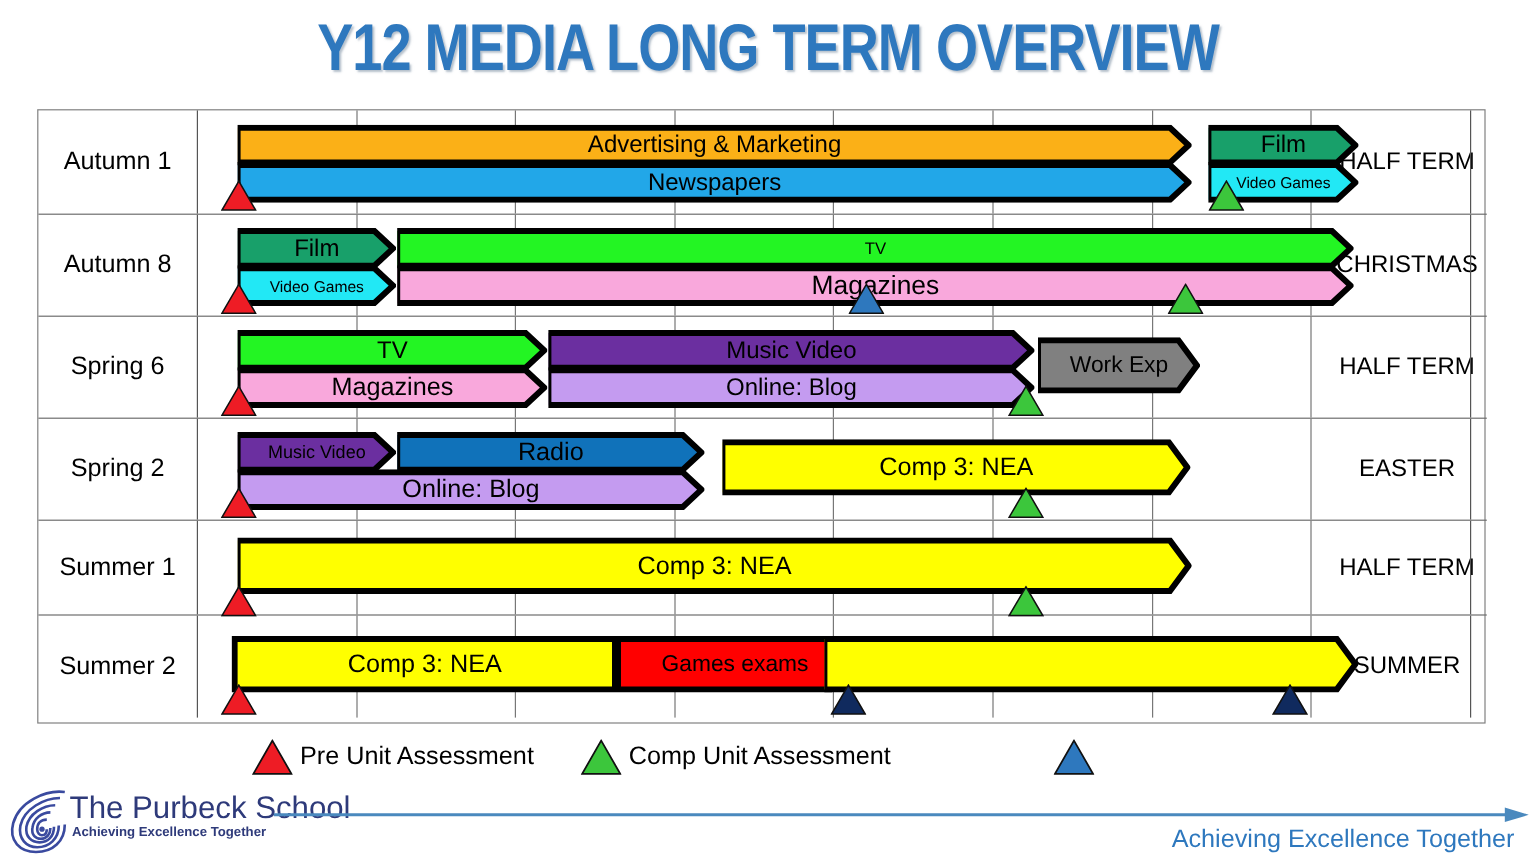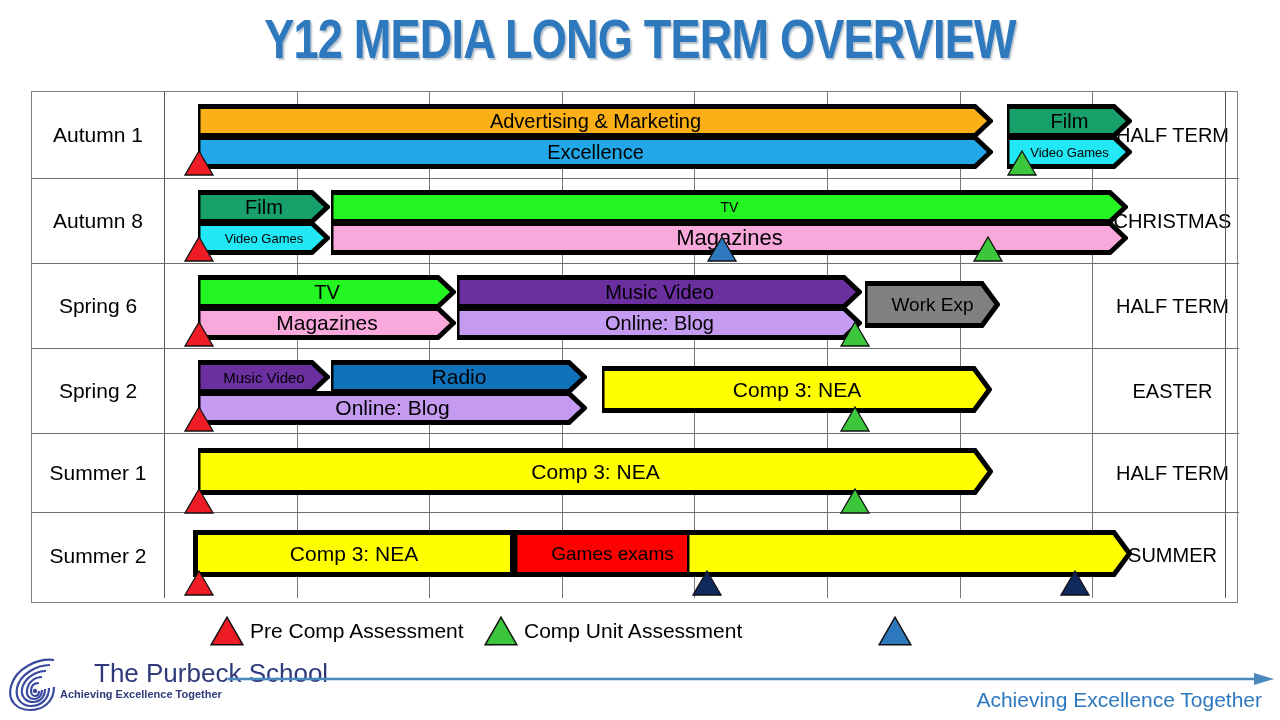--- a/index.html
+++ b/index.html
@@ -76,21 +76,21 @@
   .legitem { position:absolute; display:flex; align-items:center; }
   .legtri { width:34px; height:30px; }
   .legtri svg { width:100%; height:100%; display:block; }
   .legtxt { font-size:21px; color:#000; margin-left:6px; white-space:nowrap; }
 
   
   #footer { position:absolute; left:0; top:652px; width:1280px; height:68px; }
   #logomark { position:absolute; left:4px; top:2px; width:54px; height:58px; }
   #logotext {
     position:absolute; left:58px; top:6px;
-    font-size:26px; color:#2E3A7A; white-space:nowrap;margin-left:36px;
+    font-size:26px; color:#2E3A7A; white-space:nowrap;
   }
   #logotag {
     position:absolute; left:60px; top:36px;
     font-size:11px; font-weight:bold; color:#2E3A7A; white-space:nowrap;
   }
   #arrowline { position:absolute; left:228px; top:672px; width:1046px; height:14px; }
   #tagline {
     position:absolute; right:18px; top:688px;
     font-size:21px; color:#2E78BE; white-space:nowrap;
   }
@@ -117,21 +117,21 @@
         <div class="bar" style="left: 166px; top: 12px; width: 795px; height: 34px;">
           <svg viewBox="0 0 795 34" preserveAspectRatio="none">
             <polygon points="0,2.5 777,2.5 792.5,17 777,31.5 0,31.5" fill="#FBB017" stroke="#000" stroke-width="5" stroke-linejoin="miter"></polygon>
           </svg>
           <span class="cap" style="font-size: 20px;">Advertising &amp; Marketing</span>
         </div>
         <div class="bar" style="left: 166px; top: 43px; width: 795px; height: 34px;">
           <svg viewBox="0 0 795 34" preserveAspectRatio="none">
             <polygon points="0,2.5 777,2.5 792.5,17 777,31.5 0,31.5" fill="#22A7E8" stroke="#000" stroke-width="5" stroke-linejoin="miter"></polygon>
           </svg>
-          <span class="cap" style="font-size: 20px;">Excellence</span>
+          <span class="cap" style="font-size: 20px;">Newspapers</span>
         </div>
         <div class="bar" style="left: 975px; top: 12px; width: 125px; height: 34px;">
           <svg viewBox="0 0 125 34" preserveAspectRatio="none">
             <polygon points="0,2.5 107,2.5 122.5,17 107,31.5 0,31.5" fill="#18A06A" stroke="#000" stroke-width="5" stroke-linejoin="miter"></polygon>
           </svg>
           <span class="cap" style="font-size: 20px;">Film</span>
         </div>
         <div class="bar" style="left: 975px; top: 43px; width: 125px; height: 34px;">
           <svg viewBox="0 0 125 34" preserveAspectRatio="none">
             <polygon points="0,2.5 107,2.5 122.5,17 107,31.5 0,31.5" fill="#22E8F5" stroke="#000" stroke-width="5" stroke-linejoin="miter"></polygon>
@@ -389,21 +389,21 @@
     </div>
   </div>
 
 <div id="legend">
     <div class="legitem" style="left: 210px; top: 4px;">
       <span class="legtri">
         <svg viewBox="0 0 30 26" preserveAspectRatio="none">
           <polygon points="15,1 29,25 1,25" fill="#EE1C25" stroke="#111" stroke-width="1.3"></polygon>
         </svg>
       </span>
-      <span class="legtxt">Pre Comp Assessment</span>
+      <span class="legtxt">Pre Unit Assessment</span>
     </div>
     <div class="legitem" style="left: 484px; top: 4px;">
       <span class="legtri">
         <svg viewBox="0 0 30 26" preserveAspectRatio="none">
           <polygon points="15,1 29,25 1,25" fill="#3CC63C" stroke="#111" stroke-width="1.3"></polygon>
         </svg>
       </span>
       <span class="legtxt">Comp Unit Assessment</span>
     </div>
     <div class="legitem" style="left: 878px; top: 4px;">

